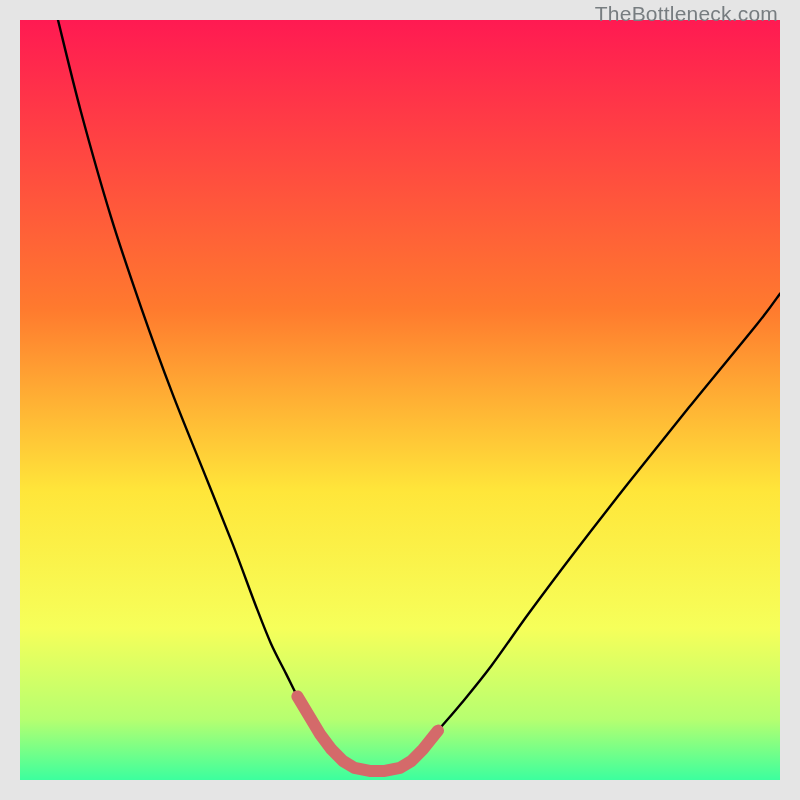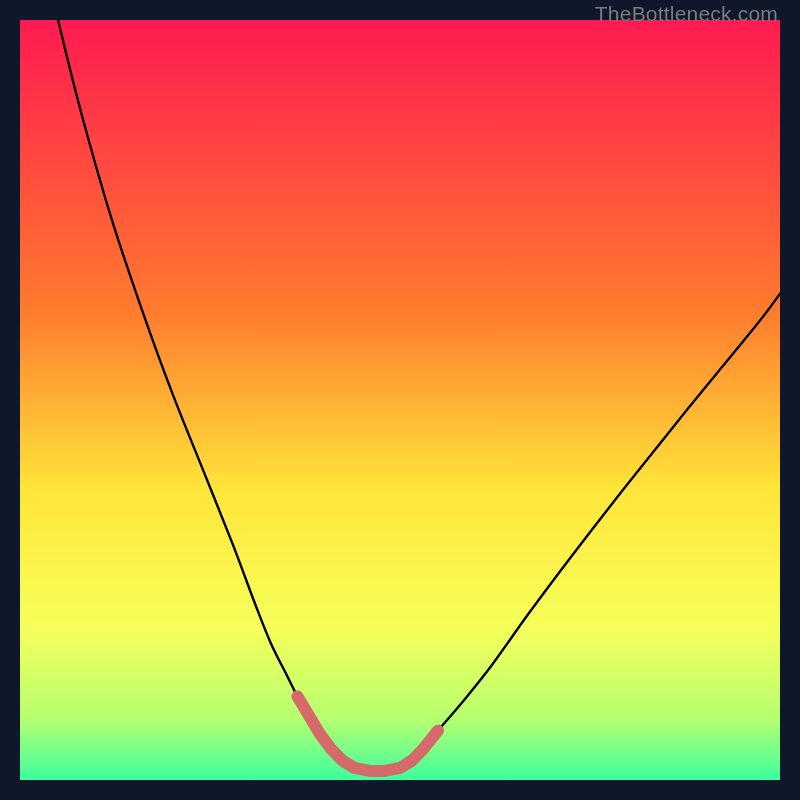--- a/index.html
+++ b/index.html
@@ -7,21 +7,21 @@
     padding: 0;
     width: 800px;
     height: 800px;
     background: #000;
     overflow: hidden;
     font-family: Arial, Helvetica, sans-serif;
   }
   .frame {
     position: absolute;
     inset: 0;
-    background: #0f172a;
+    background: #e5e5e5;
   }
   .plot {
     position: absolute;
     left: 20px;
     top: 20px;
     width: 760px;
     height: 760px;
     overflow: hidden;
   }
   .watermark {

